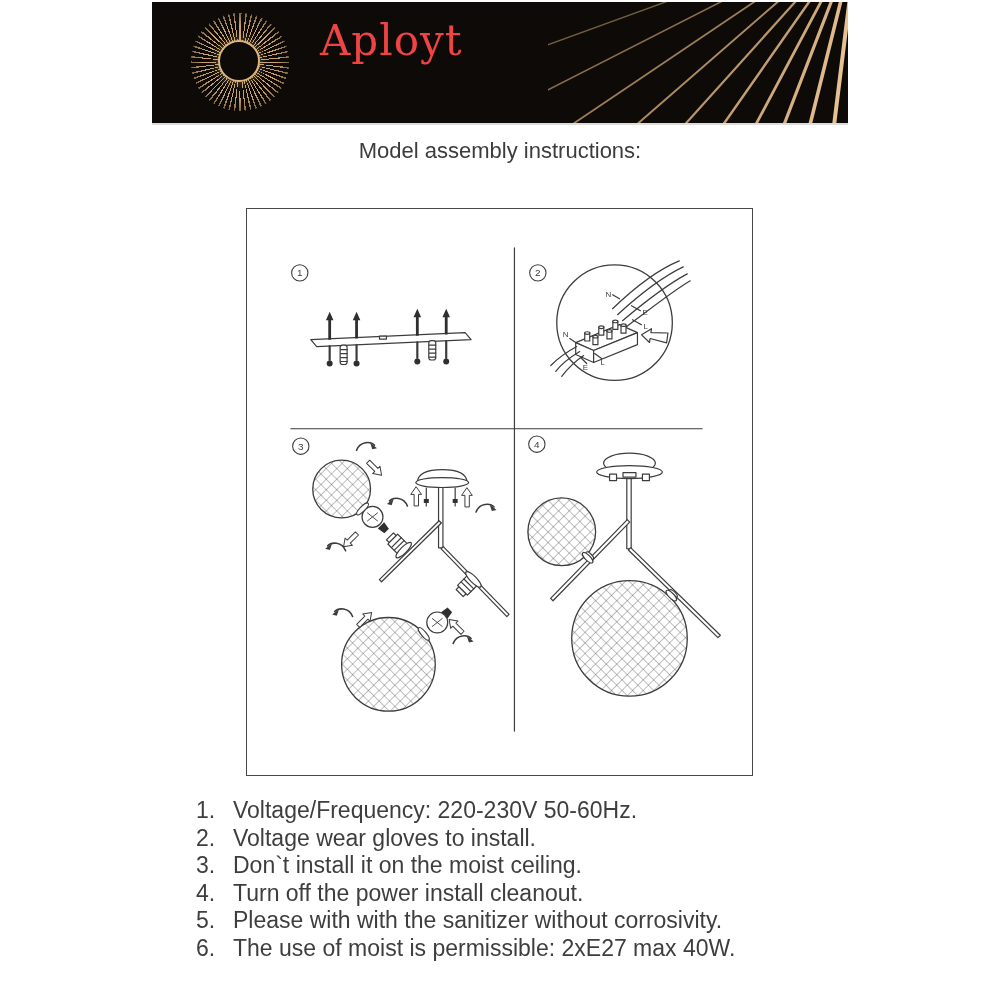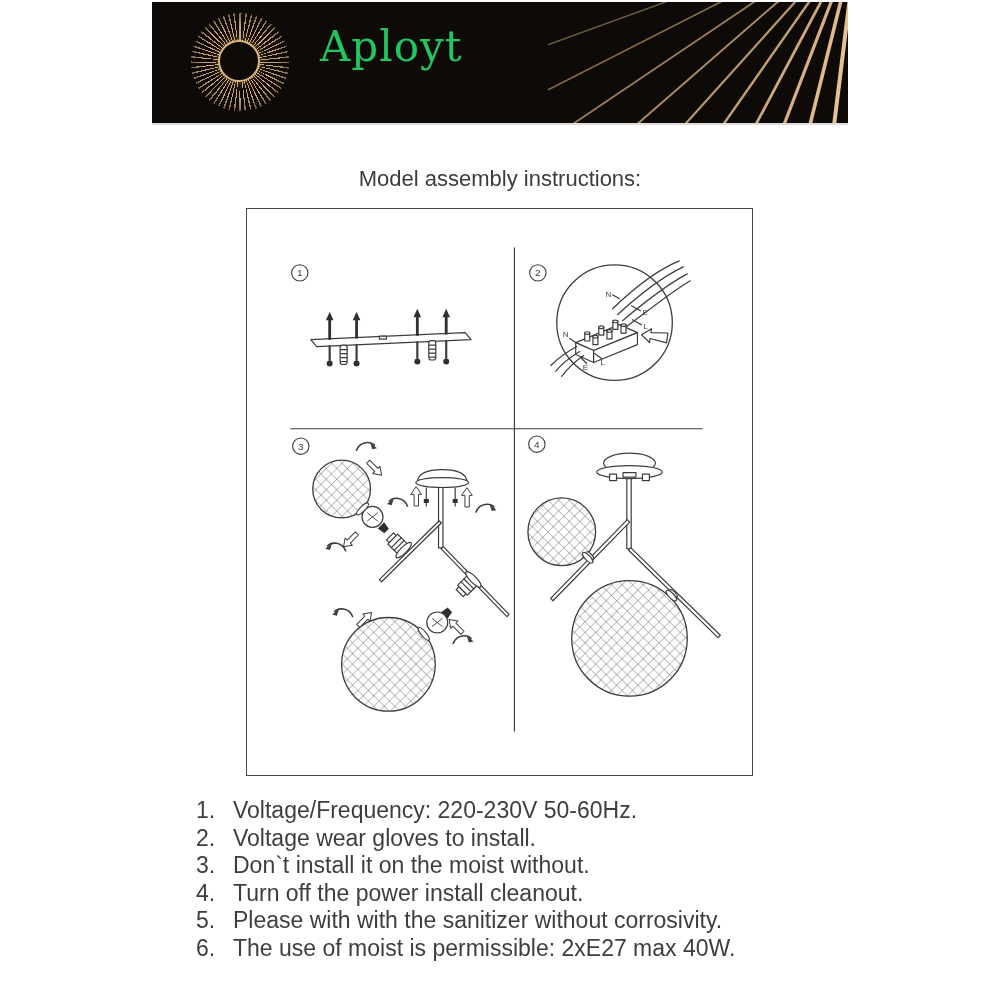--- a/index.html
+++ b/index.html
@@ -21,29 +21,29 @@
   .sunburst::after{
     content:"";position:absolute;inset:0;border-radius:50%;
     background:radial-gradient(circle, rgba(13,10,8,0) 52%, #0d0a08 100%);
   }
   .sunburst-core{
     position:absolute;left:27px;top:27px;width:38px;height:38px;border-radius:50%;
     background:#0d0a08;border:2px solid #dbb57f;
     box-shadow:0 0 9px 2px rgba(219,181,127,.35);
   }
   .brand{
-    position:absolute;left:168px;top:24px;
+    position:absolute;left:168px;top:18px;
     font-family:"DejaVu Serif", serif;font-size:42px;line-height:1;
-    color:#22c55e;letter-spacing:1px;
+    color:#ef4444;letter-spacing:1px;
   }
   .fan{position:absolute;right:0;top:0;width:300px;height:121px;}
 
   
   .title-block{position:absolute;left:0;top:137px;width:1000px;text-align:center;color:#3c3c3c;}
-  .title-line{font-size:22px;line-height:27px;margin-top:28px;}
+  .title-line{font-size:22px;line-height:27px;}
 
   
   .diagram{
     position:absolute;left:246px;top:208px;width:507px;height:568px;
     border:1.5px solid #474747;box-sizing:border-box;background:#fff;
   }
   .diagram svg{position:absolute;left:0;top:0;width:100%;height:100%;}
   .pn{font-size:10px;fill:#3c3c3c;stroke:none;text-anchor:middle;font-family:"Liberation Sans",sans-serif;}
   .wl{font-size:8px;fill:#3c3c3c;stroke:none;font-family:"Liberation Sans",sans-serif;}
 
@@ -316,21 +316,21 @@
     <li class="ins-row">
       <span class="ins-num">1.</span>
       <span class="ins-text">Voltage/Frequency: 220-230V 50-60Hz.</span>
     </li>
     <li class="ins-row">
       <span class="ins-num">2.</span>
       <span class="ins-text">Voltage wear gloves to install.</span>
     </li>
     <li class="ins-row">
       <span class="ins-num">3.</span>
-      <span class="ins-text">Don`t install it on the moist without.</span>
+      <span class="ins-text">Don`t install it on the moist ceiling.</span>
     </li>
     <li class="ins-row">
       <span class="ins-num">4.</span>
       <span class="ins-text">Turn off the power install cleanout.</span>
     </li>
     <li class="ins-row">
       <span class="ins-num">5.</span>
       <span class="ins-text">Please with with the sanitizer without corrosivity.</span>
     </li>
     <li class="ins-row">

